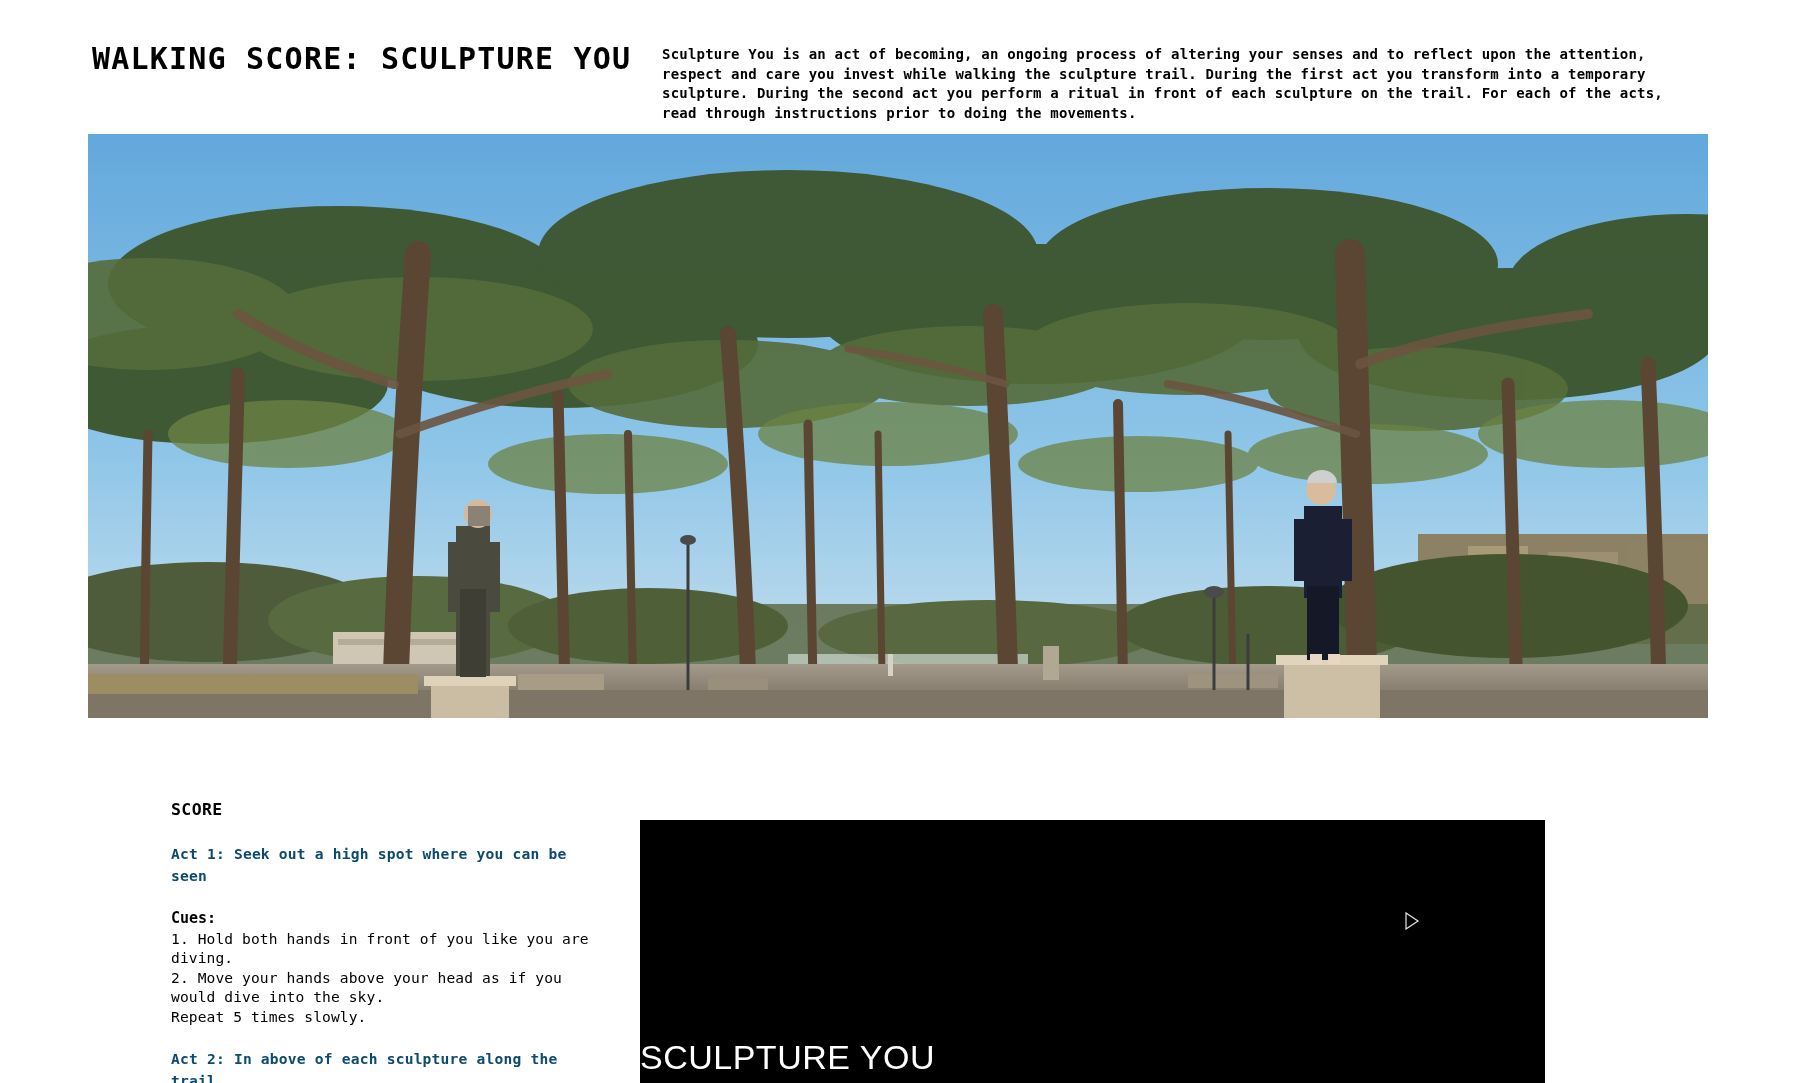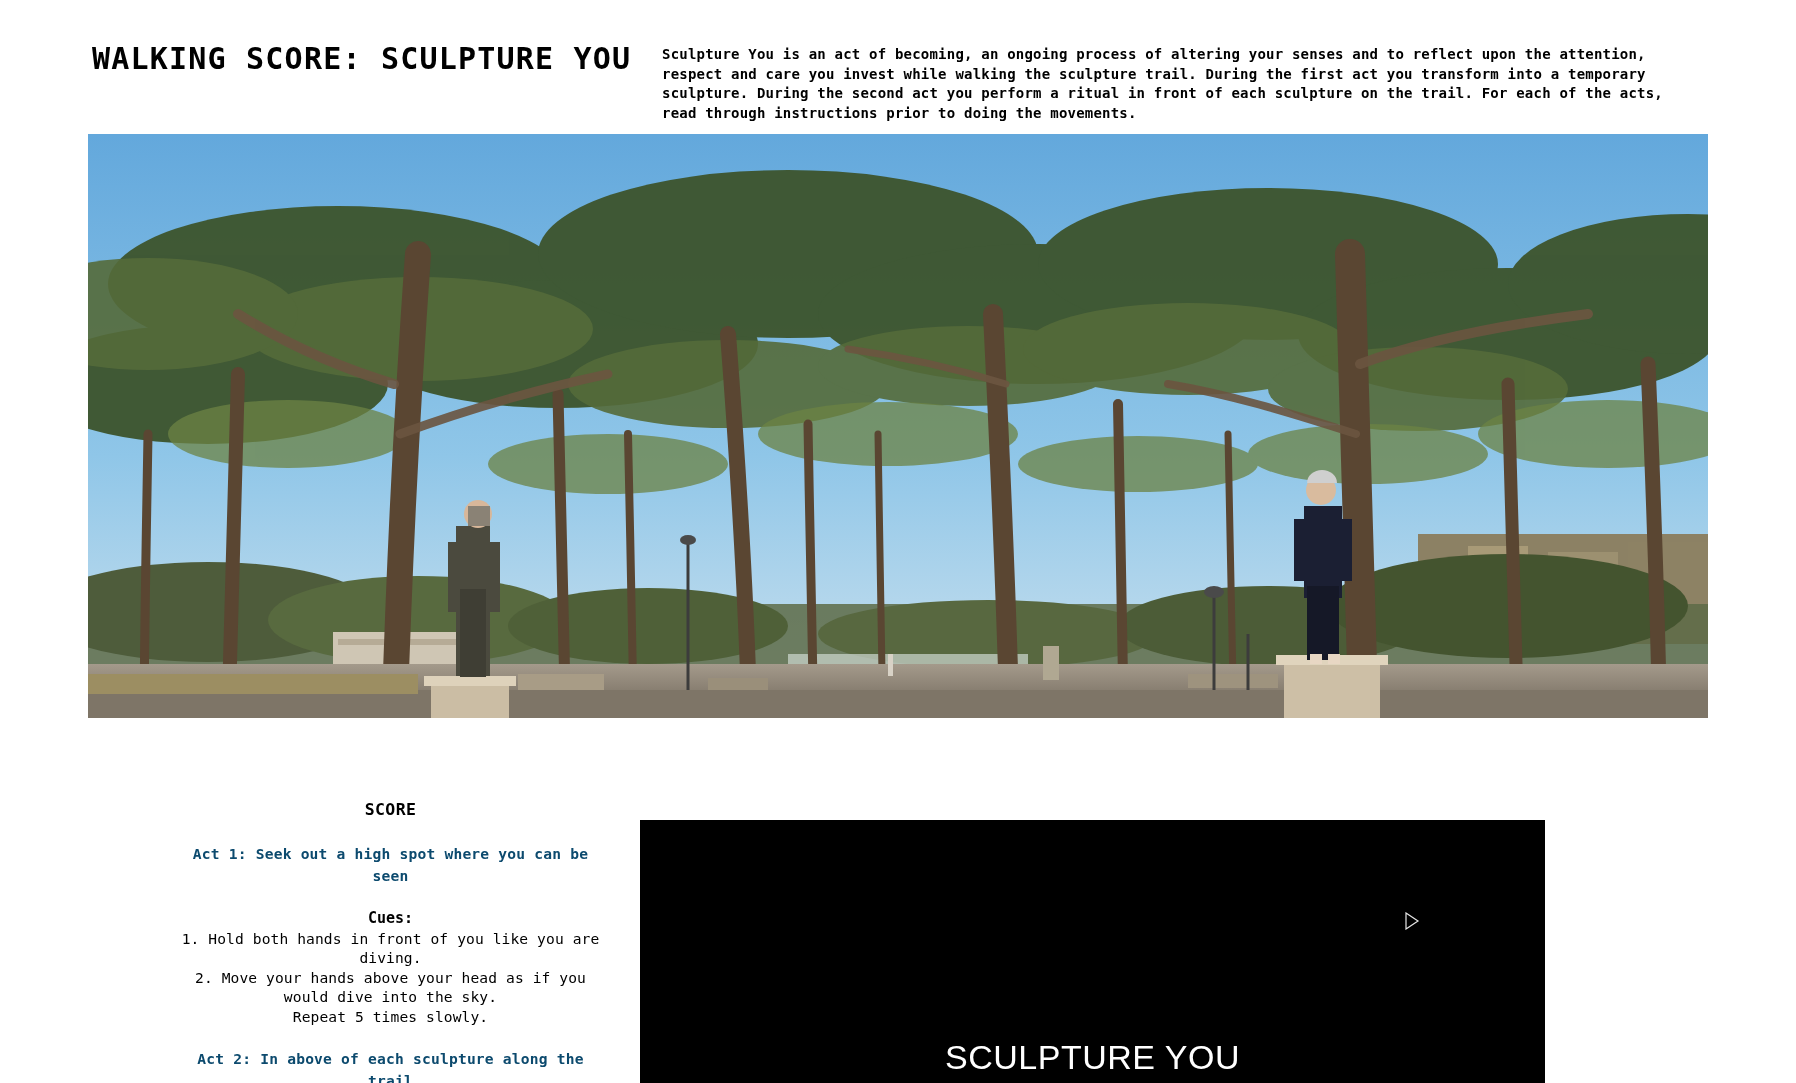--- a/index.html
+++ b/index.html
@@ -68,21 +68,20 @@
     top: 800px;
     width: 1796px;
     height: 283px;
     display: flex;
   }
   .score-col {
     width: 640px;
     flex: 0 0 640px;
     padding-left: 171px;
     padding-right: 30px;
-    text-align: center;
   }
   .score-heading {
     font-family: "DejaVu Sans Mono", monospace;
     font-weight: 700;
     font-size: 16.5px;
     letter-spacing: 0.4px;
     color: #000;
     margin: 0 0 24px 0;
   }
   .score-act {
@@ -126,21 +125,20 @@
     width: 905px;
     height: 510px;
     background: #000;
     overflow: hidden;
   }
   .video-title {
     position: absolute;
     left: 0;
     right: 0;
     top: 218px;
-    text-align: center;
     font-family: "Liberation Sans", sans-serif;
     font-weight: 400;
     font-size: 34px;
     letter-spacing: 0.5px;
     color: #ffffff;
   }
   .play-cursor {
     position: absolute;
     left: 764px;
     top: 92px;

